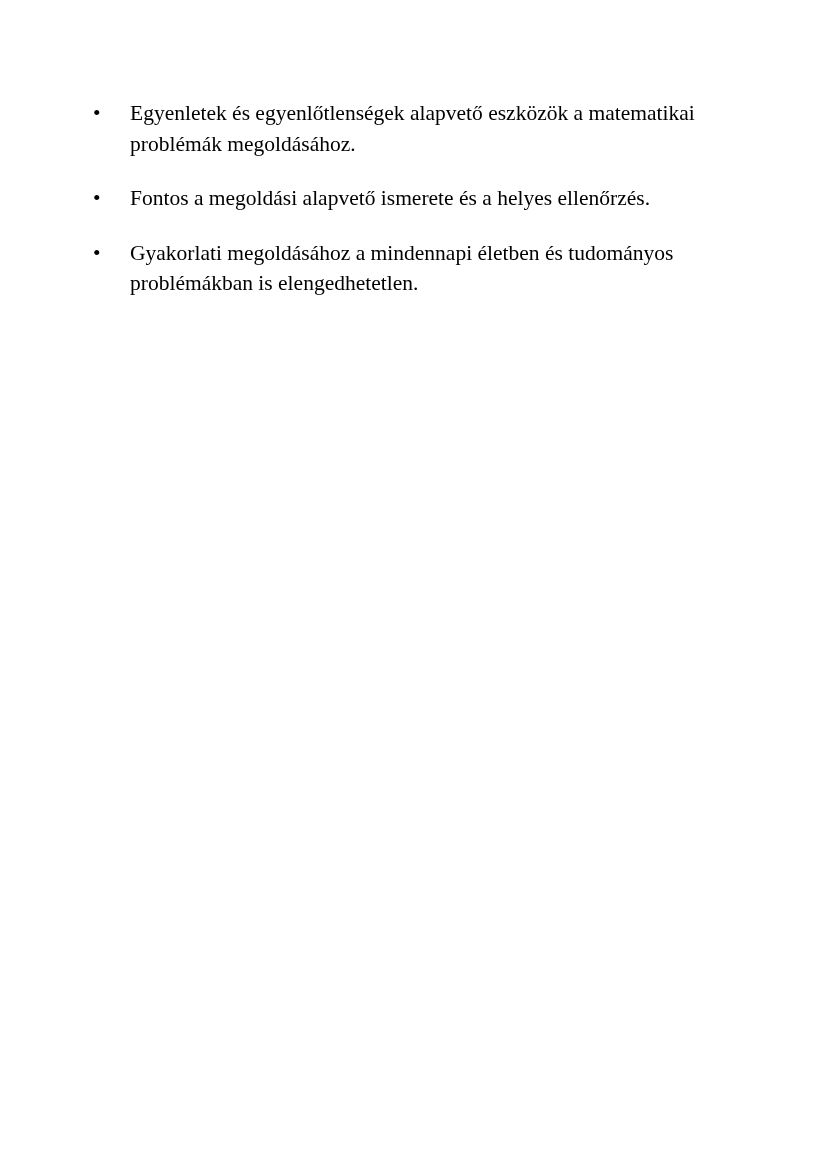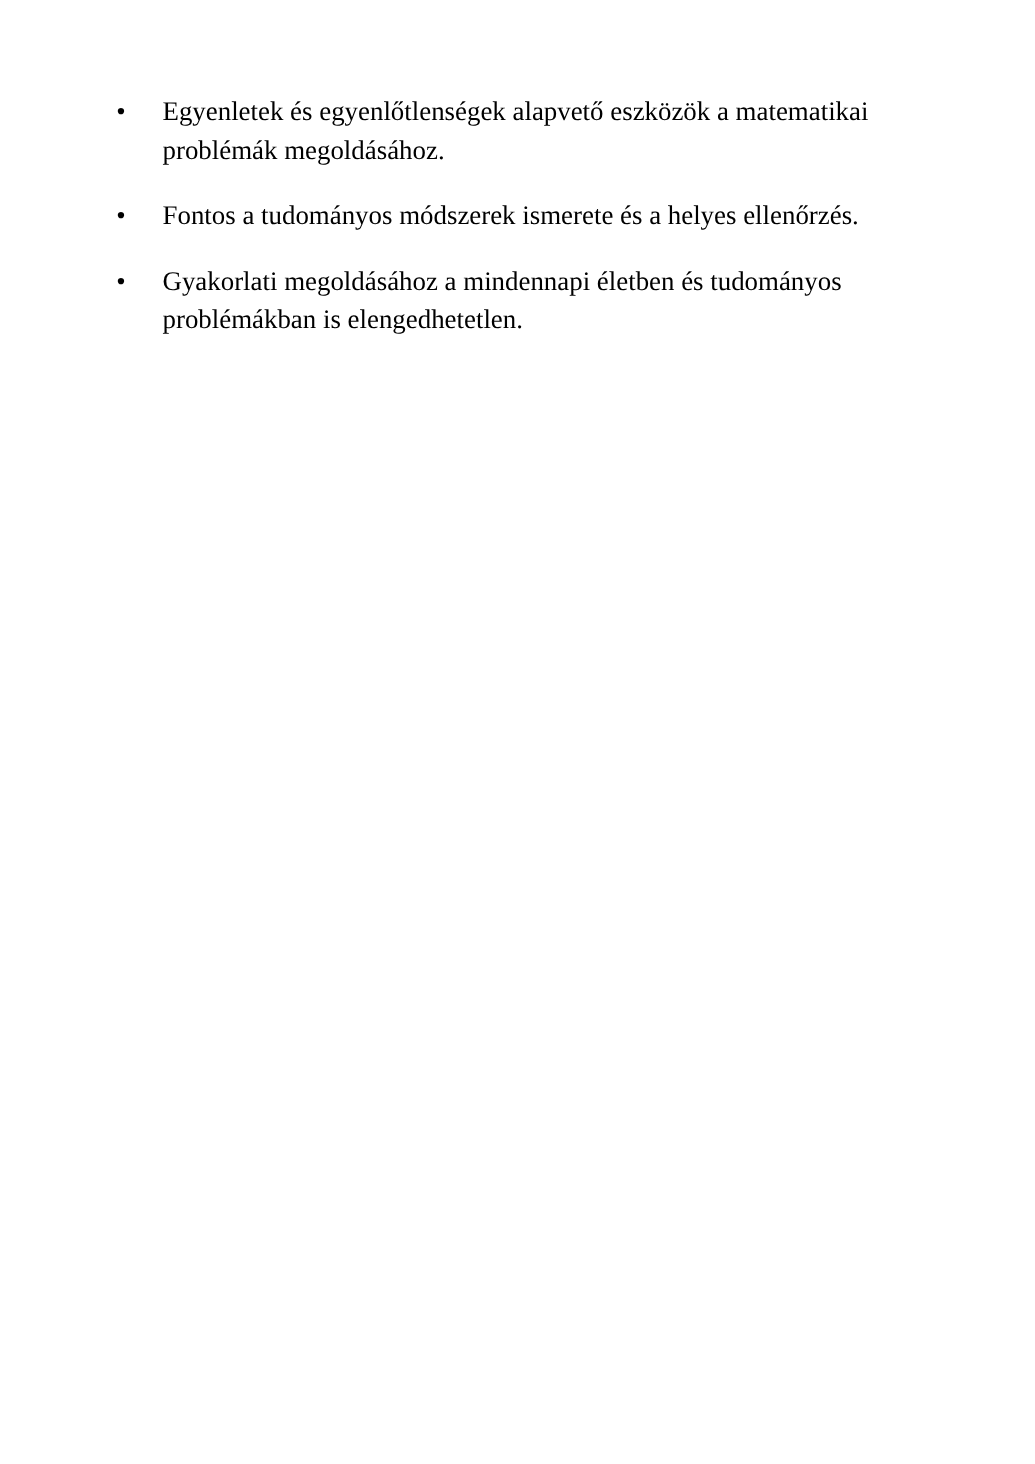--- a/index.html
+++ b/index.html
@@ -45,35 +45,36 @@
   }
   .bullet-marker {
     position: absolute;
     left: 5px;
     top: 0;
     font-size: 21.5px;
     line-height: 1.42;
   }
   .bullet-text {
     display: block;
+    margin-top: 24px;
   }
 </style>
 </head>
 <body>
 
 <div class="page">
   <div class="content">
     <ul class="bullet-list">
       <li class="bullet-item">
         <span class="bullet-marker">•</span>
         <span class="bullet-text">Egyenletek és egyenlőtlenségek alapvető eszközök a matematikai problémák megoldásához.</span>
       </li>
       <li class="bullet-item">
         <span class="bullet-marker">•</span>
-        <span class="bullet-text">Fontos a tudományos módszerek ismerete és a helyes ellenőrzés.</span>
+        <span class="bullet-text">Fontos a megoldási alapvető ismerete és a helyes ellenőrzés.</span>
       </li>
       <li class="bullet-item">
         <span class="bullet-marker">•</span>
         <span class="bullet-text">Gyakorlati megoldásához a mindennapi életben és tudományos problémákban is elengedhetetlen.</span>
       </li>
     </ul>
   </div>
 </div>
 
 </body></html>

